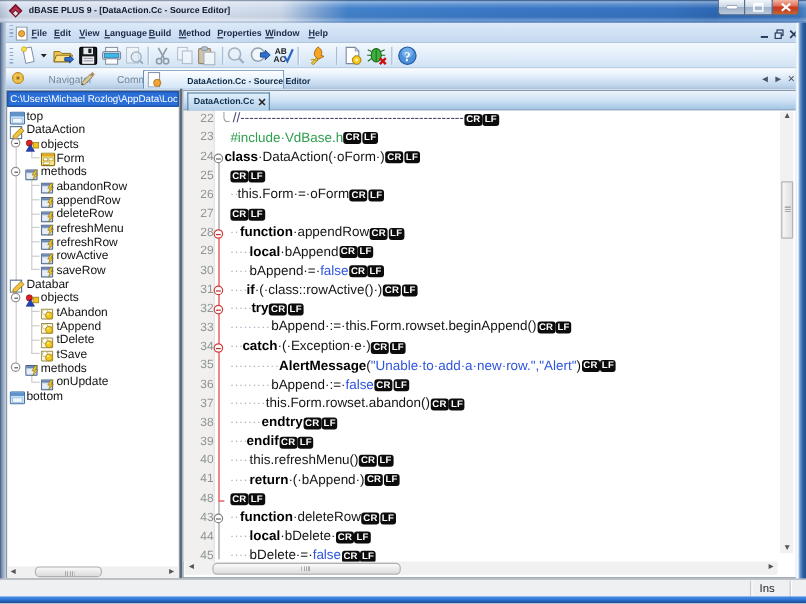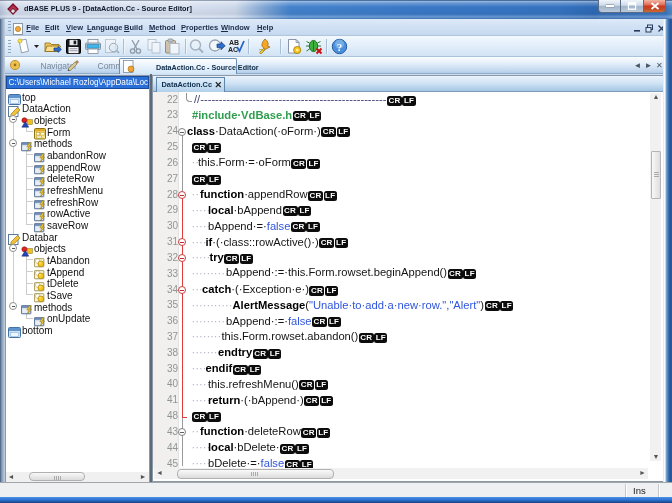--- a/index.html
+++ b/index.html
@@ -73,21 +73,21 @@
 .ticon { z-index:3; }
 .tlab { font-size:10px; color:#101010; white-space:nowrap; z-index:3; }
 .tline { background:#cccccc; z-index:2; }
 
 
 .num { left:153px; width:25px; text-align:right; font-size:10px; color:#8f9595; z-index:3; }
 .txt, .dots { font-size:11.2px; color:#141414; white-space:nowrap; z-index:3; }
 .dots { color:#b0b4c4; }
 .txt b { font-weight:bold; color:#000; position:static; }
 .txt u { text-decoration:none; color:#2f55dd; position:static; }
-.txt g { color:#2f9e4f; position:static;font-weight:bold; }
+.txt g { color:#2f9e4f; position:static; }
 .txt c { color:#3f3f6f; position:static; }
 k { display:inline-block; background:#0c0c0c; color:#fff; font-size:8px; font-weight:bold;
   border-radius:2.5px; padding:0 1.5px; height:10px; line-height:10px; margin-left:0.5px; vertical-align:0.5px; letter-spacing:0.2px; }
 .fl { width:1px; z-index:2; }
 .fm { width:8px; height:8px; border-radius:50%; background:#fff; z-index:3; }
 .fm::after { content:""; position:absolute; left:1.5px; top:3px; width:3.5px; height:1px; }
 .fm.gray { border:1px solid #808080; } .fm.gray::after { background:#606060; }
 .fm.red { border:1px solid #d03c3c; } .fm.red::after { background:#c03030; }
 #foldcorner { width:6px; height:9px; border-left:1px solid #909090; border-bottom:1px solid #909090; border-radius:0 0 0 4px; z-index:2; }
 

